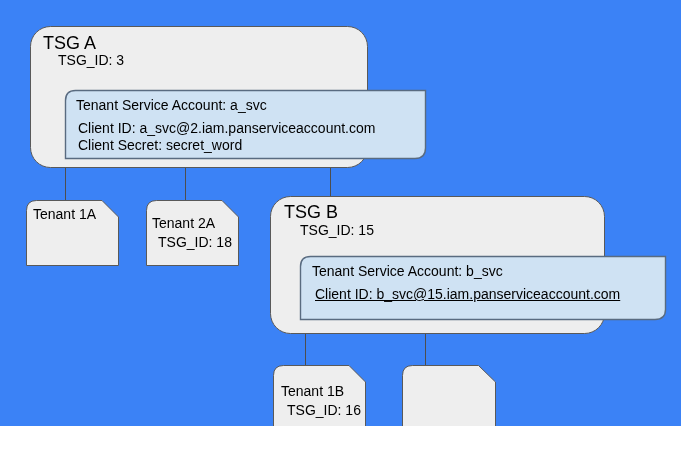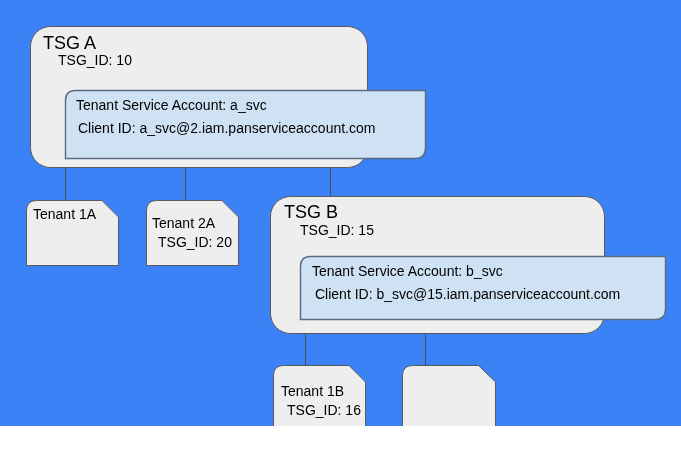--- a/index.html
+++ b/index.html
@@ -52,30 +52,31 @@
     <path d="M 36.5 200.5 H 102 L 118.5 217 V 265.5 H 26.5 V 210.5 Q 26.5 200.5 36.5 200.5 Z" fill="#eeeeee" stroke="#595959" stroke-width="1"></path>
     <path d="M 156.5 200.5 H 222 L 238.5 217 V 265.5 H 146.5 V 210.5 Q 146.5 200.5 156.5 200.5 Z" fill="#eeeeee" stroke="#595959" stroke-width="1"></path>
     <path d="M 283.5 365.5 H 349 L 365.5 382 V 433.5 H 273.5 V 375.5 Q 273.5 365.5 283.5 365.5 Z" fill="#eeeeee" stroke="#595959" stroke-width="1"></path>
     <path d="M 412.5 365.5 H 478.5 L 495.5 382 V 433.5 H 402.5 V 375.5 Q 402.5 365.5 412.5 365.5 Z" fill="#eeeeee" stroke="#595959" stroke-width="1"></path>
 
     <path d="M 75.5 90.5 L 425.5 90.5 L 425.5 148 Q 425.5 158.5 415 158.5 L 65.5 158.5 L 65.5 100.5 Q 65.5 90.5 75.5 90.5 Z" fill="#cfe2f3" stroke="#596b80" stroke-width="1.4"></path>
     <path d="M 310.5 256.5 L 665.5 256.5 L 665.5 309.5 Q 665.5 319.5 655 319.5 L 300.5 319.5 L 300.5 266.5 Q 300.5 256.5 310.5 256.5 Z" fill="#cfe2f3" stroke="#596b80" stroke-width="1.4"></path>
   </svg>
 
   <div class="label title" style="left:43px; top:33px;">TSG A</div>
-  <div class="label" style="left:58px; top:52px;">TSG_ID: 10</div>
+  <div class="label" style="left:58px; top:52px;">TSG_ID: 3</div>
   <div class="label" style="left:76px; top:97px;">Tenant Service Account: a_svc</div>
   <div class="label" style="left:78px; top:120px;">Client ID: a_svc@2.iam.panserviceaccount.com</div>
+  <div class="label" style="left:78px; top:137px;">Client Secret: secret_word</div>
 
   <div class="label" style="left:33px;  top:206px;">Tenant 1A</div>
   <div class="label" style="left:152px; top:215px;">Tenant 2A</div>
-  <div class="label" style="left:158px; top:234px;">TSG_ID: 20</div>
+  <div class="label" style="left:158px; top:234px;">TSG_ID: 18</div>
 
   <div class="label title" style="left:284px; top:202px;">TSG B</div>
   <div class="label" style="left:300px; top:222px;">TSG_ID: 15</div>
   <div class="label" style="left:312px; top:263px;">Tenant Service Account: b_svc</div>
-  <div class="label" style="left:315px; top:286px;">Client ID: b_svc@15.iam.panserviceaccount.com</div>
+  <div class="label" style="left:315px; top:286px;text-decoration:underline;">Client ID: b_svc@15.iam.panserviceaccount.com</div>
 
   <div class="label" style="left:281px; top:383px;">Tenant 1B</div>
   <div class="label" style="left:287px; top:402px;">TSG_ID: 16</div>
   <div class="label" style="left:410px; top:383px;margin-top:48px;">Tenant 2B</div>
 
 </div>
 
 </body></html>

